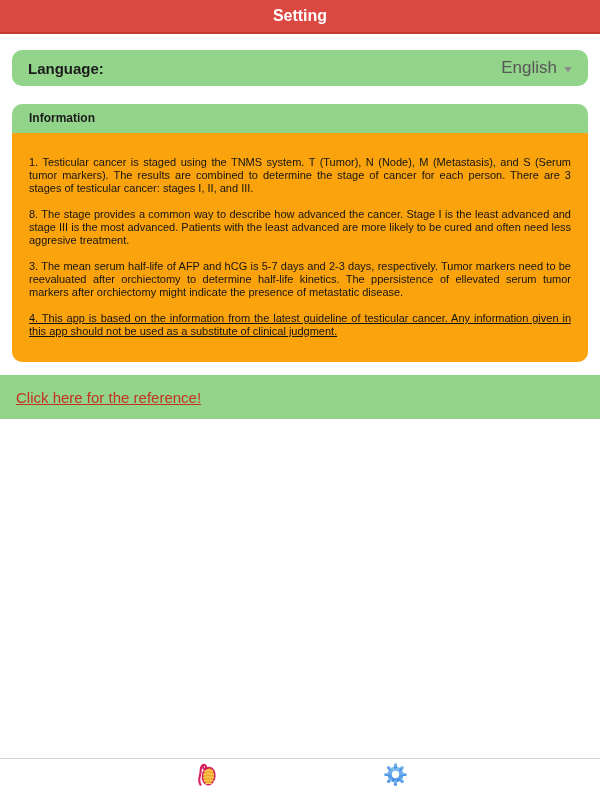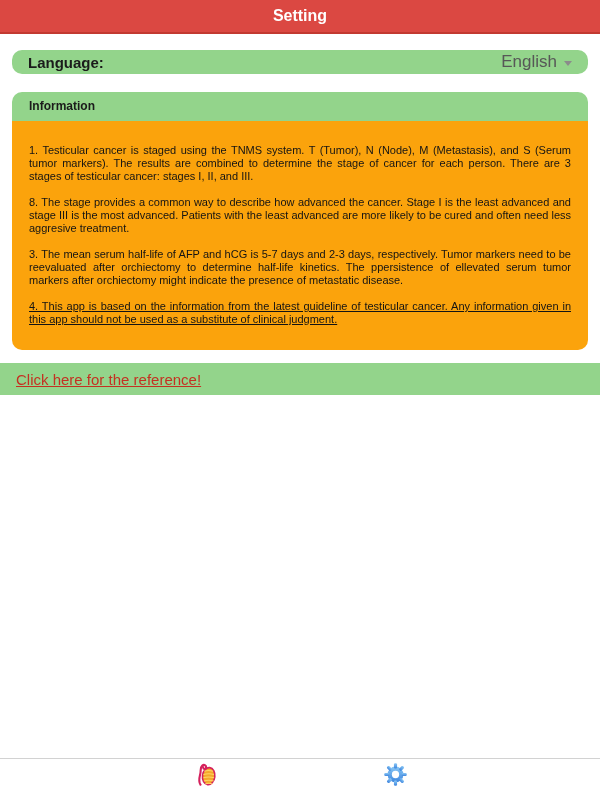--- a/index.html
+++ b/index.html
@@ -17,21 +17,21 @@
     height: 34px;
     background: var(--header-red, #DB4842);
     border-bottom: 2px solid var(--header-red-dark, #C23A31);
     display: flex; align-items: center; justify-content: center;
   }
   .header h1 { margin: 0; color: #fff; font-size: 16px; font-weight: bold; }
 
   
   .lang-bar {
     margin: 16px 12px 0;
-    height: 24px;
+    height: 36px;
     background: var(--green, #93D48B);
     border-radius: 10px;
     display: flex; align-items: center; justify-content: space-between;
     padding: 0 16px;
   }
   .lang-label { font-weight: bold; font-size: 15px; color: #1b1b1b; }
   .lang-select {
     background: none; border: none; padding: 0;
     display: flex; align-items: center; gap: 7px;
     font-family: inherit; font-size: 17px; color: #575757;
@@ -65,21 +65,21 @@
     font-size: 11px;
     line-height: 13px;
     text-align: justify;
     color: #141414;
   }
   .info-body p:last-child { margin-bottom: 0; text-decoration: underline; }
 
   
   .ref-bar {
     margin-top: 13px;
-    height: 32px;
+    height: 44px;
     background: var(--green, #93D48B);
     display: flex; align-items: center;
     padding: 0 16px;
   }
   .ref-link {
     color: var(--link-red, #C43122);
     font-size: 15px;
     text-decoration: underline;
     cursor: pointer;
   }

